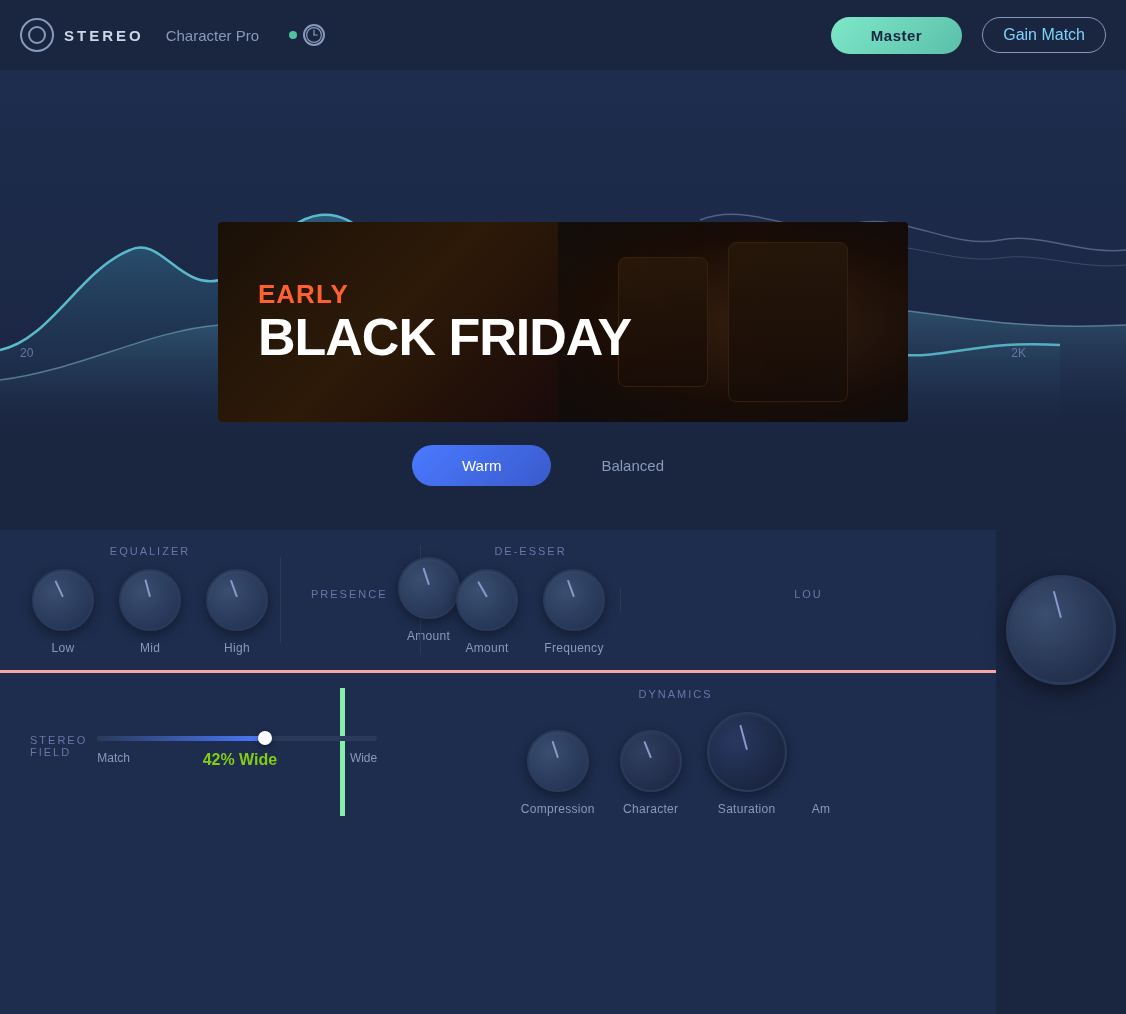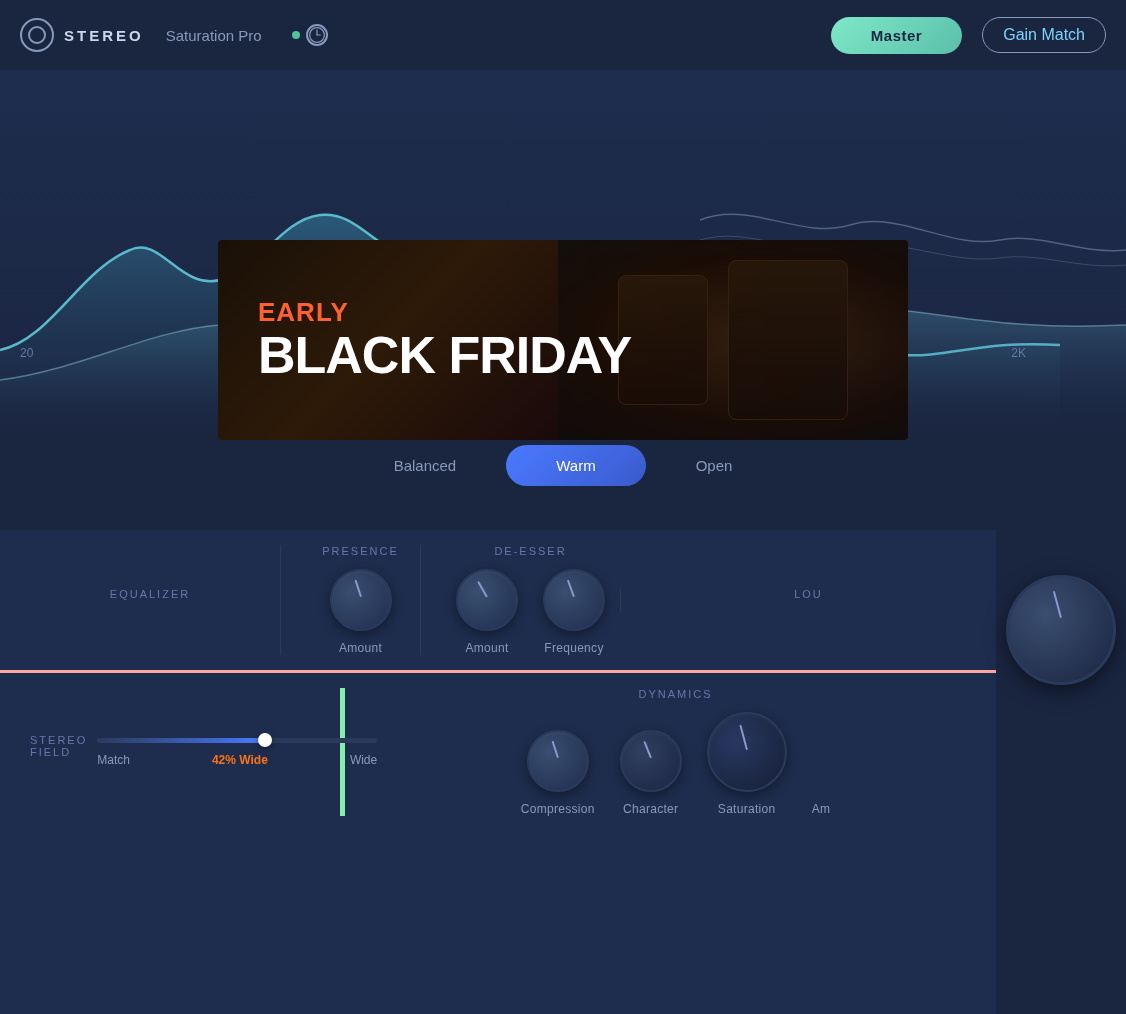--- a/index.html
+++ b/index.html
@@ -142,21 +142,21 @@
       bottom: 80px;
       right: 100px;
       font-size: 12px;
       color: #6677aa;
       margin-top: 14px;
     }
 
     
     .promo-banner {
       position: absolute;
-      top: 240px;
+      top: 222px;
       left: 50%;
       transform: translateX(-50%);
       width: 690px;
       height: 200px;
       border-radius: 4px;
       overflow: hidden;
       z-index: 20;
     }
 
     .promo-bg {
@@ -351,22 +351,22 @@
       justify-content: space-between;
       width: 280px;
     }
 
     .slider-label {
       font-size: 12px;
       color: #8899bb;
     }
 
     .slider-value {
-      font-size: 12px;
-      color: #f97316;
+      font-size: 16px;
+      color: #84cc16;
       font-weight: 600;
       text-align: center;
     }
 
     
     .big-knob-container {
       position: absolute;
       right: 0;
       top: 530px;
       width: 130px;
@@ -436,21 +436,21 @@
 
     .eq-group-label::before, .eq-group-label::after {
       content: '';
       flex: 1;
       height: 1px;
       background: #3a4a6a;
     }
 
     .presence-group {
       display: flex;
-      flex-direction: column;
+      flex-direction: row;
       align-items: center;
       width: 140px;
       border-left: 1px solid #2a3a5a;
       padding-left: 20px;
     }
 
     .de-esser-group {
       display: flex;
       flex-direction: column;
       align-items: center;
@@ -528,21 +528,21 @@
   </style>
 </head>
 <body>
 
 <div class="header">
   <div class="logo-area">
     <div class="logo-circle">
       <div class="logo-inner"></div>
     </div>
     <span class="logo-text">STEREO</span>
-    <span class="app-title">Saturation Pro</span>
+    <span class="app-title">Character Pro</span>
   </div>
 
   <div class="clock-area">
     <div class="clock-dot"></div>
     <div class="clock-icon">
       <svg width="22" height="22" viewBox="0 0 22 22">
         <circle cx="11" cy="11" r="9" fill="none" stroke="#8899bb" stroke-width="1.5"></circle>
         <line x1="11" y1="11" x2="11" y2="5" stroke="#8899bb" stroke-width="1.5" stroke-linecap="round"></line>
         <line x1="11" y1="11" x2="15" y2="11" stroke="#8899bb" stroke-width="1.5" stroke-linecap="round"></line>
       </svg>
@@ -590,31 +590,50 @@
     <div class="promo-speakers">
       <div class="speaker-shape2"></div>
       <div class="speaker-shape"></div>
     </div>
     <span class="promo-text-early">EARLY</span>
     <span class="promo-text-main">BLACK FRIDAY</span>
   </div>
 </div>
 
 <div class="char-tabs">
+  <button class="char-tab active">Warm</button>
   <button class="char-tab">Balanced</button>
-  <button class="char-tab active">Warm</button>
-  <button class="char-tab">Open</button>
 </div>
 
 <div class="main-controls">
 
   <div class="eq-row">
 
     <div class="eq-group">
       <div class="eq-group-label">EQUALIZER</div>
+      <div class="knobs-row">
+        <div class="knob-container">
+          <div class="knob">
+            <div class="knob-indicator" style="transform: translateX(-50%) rotate(-25deg);"></div>
+          </div>
+          <span class="knob-label">Low</span>
+        </div>
+        <div class="knob-container">
+          <div class="knob">
+            <div class="knob-indicator" style="transform: translateX(-50%) rotate(-15deg);"></div>
+          </div>
+          <span class="knob-label">Mid</span>
+        </div>
+        <div class="knob-container">
+          <div class="knob">
+            <div class="knob-indicator" style="transform: translateX(-50%) rotate(-20deg);"></div>
+          </div>
+          <span class="knob-label">High</span>
+        </div>
+      </div>
     </div>
 
     <div class="presence-group">
       <div class="eq-group-label">PRESENCE</div>
       <div class="knobs-row">
         <div class="knob-container">
           <div class="knob">
             <div class="knob-indicator" style="transform: translateX(-50%) rotate(-18deg);"></div>
           </div>
           <span class="knob-label">Amount</span>

